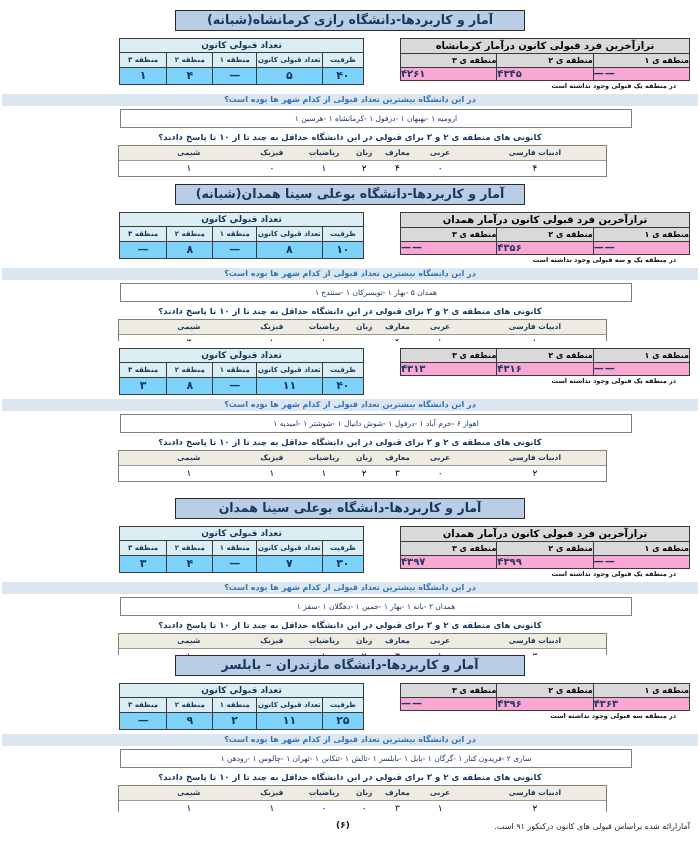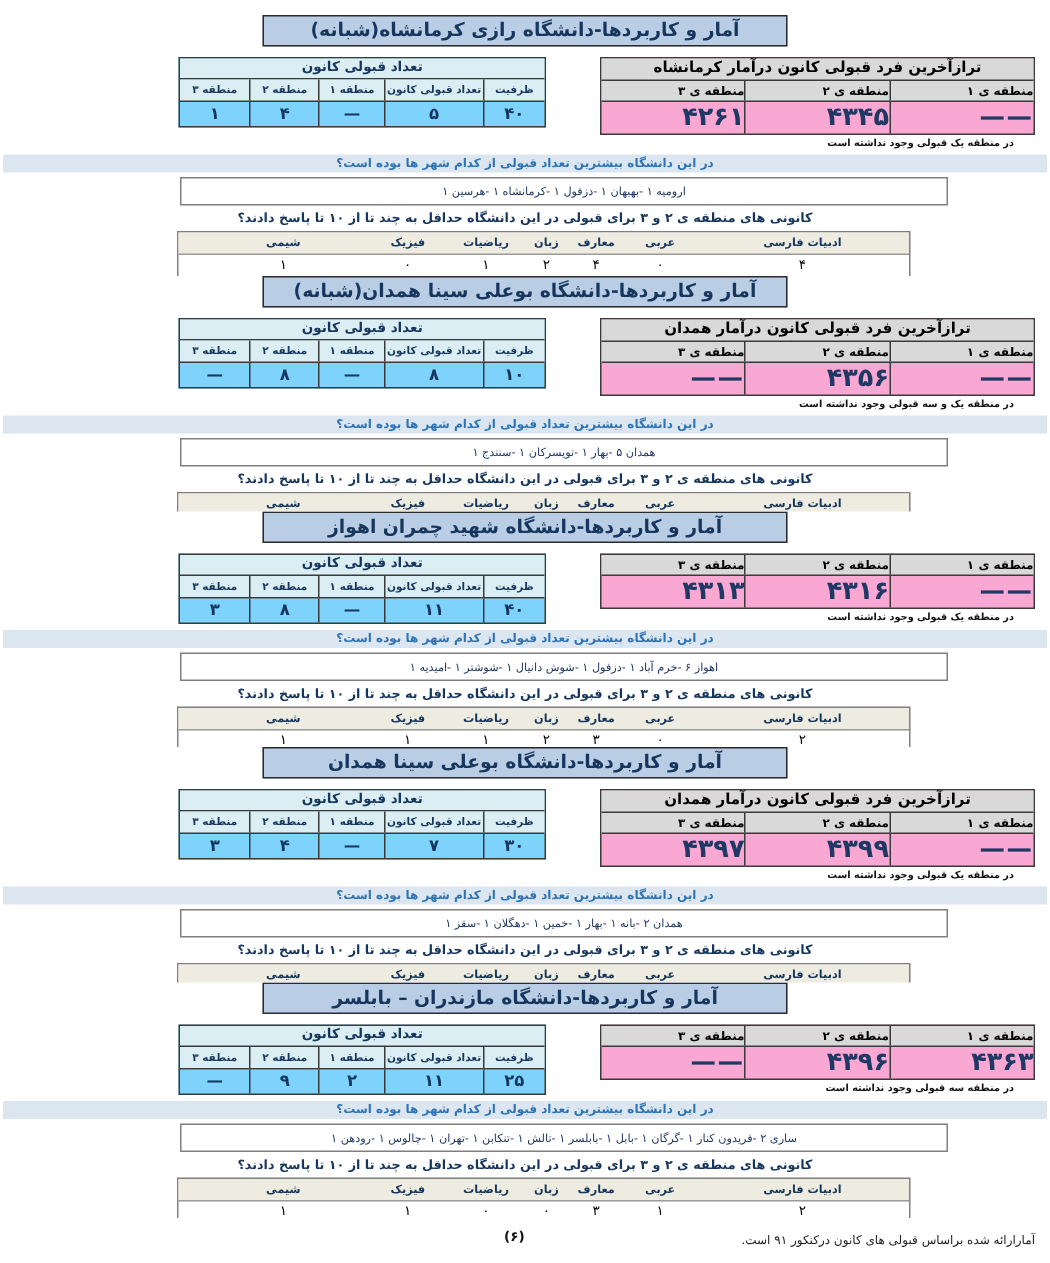--- a/index.html
+++ b/index.html
@@ -23,21 +23,21 @@
 
   
   .rwrap { width:290px; }
   .rtable { border:1px solid #3a3a3a; background:#f9a8d4; }
   .r-title { background:#d9d9d9; border-bottom:1px solid #3a3a3a; text-align:center;
              font-size:10px; font-weight:bold; color:#000; padding:1px 0 2px; }
   .r-heads, .r-vals { display:flex; }
   .r-heads { background:#d9d9d9; border-bottom:1px solid #3a3a3a; }
   .r-heads > div { flex:1; font-size:8px; font-weight:bold; color:#000; padding:2px 0; border-left:1px solid #3a3a3a; }
   .r-heads > div:last-child { border-left:none; }
-  .r-vals > div { flex:1; text-align:right; font-size:17px; font-weight:bold; color:#1f3864;
+  .r-vals > div { flex:1; text-align:left; font-size:10px; font-weight:bold; color:#1f3864;
                   padding:0 0 1px; border-left:1px solid #3a3a3a; letter-spacing:1px; }
   .r-vals > div:last-child { border-left:none; }
   .r-note { margin-top:1px; text-align:right; padding-right:14px; font-size:6.5px; font-weight:bold; color:#111; }
 
   
   .ltable { width:245px; border:1px solid #3a3a3a; background:#7dd3fc; }
   .l-title { background:#daeef3; border-bottom:1px solid #3a3a3a; text-align:center;
              font-size:9px; font-weight:bold; color:#17365d; padding:1px 0 2px; }
   .l-heads, .l-vals { display:flex; }
   .l-heads { background:#daeef3; border-bottom:1px solid #3a3a3a; }
@@ -197,21 +197,20 @@
         <div class="c2">۴</div>
         <div class="c3">۰</div>
         <div class="c4">۱</div>
         <div class="c5">۱</div>
         <div class="c6">۳</div>
       </div>
     </div>
   </section>
 
   <section class="sec">
-    <div class="title-bar">آمار و کاربردها-دانشگاه شهید چمران اهواز</div>
 
     <div class="tables-row">
       <div class="rwrap">
         <div class="rtable">
           <div class="r-heads">
             <div>منطقه ی ۱</div>
             <div>منطقه ی ۲</div>
             <div>منطقه ی ۳</div>
           </div>
           <div class="r-vals">

